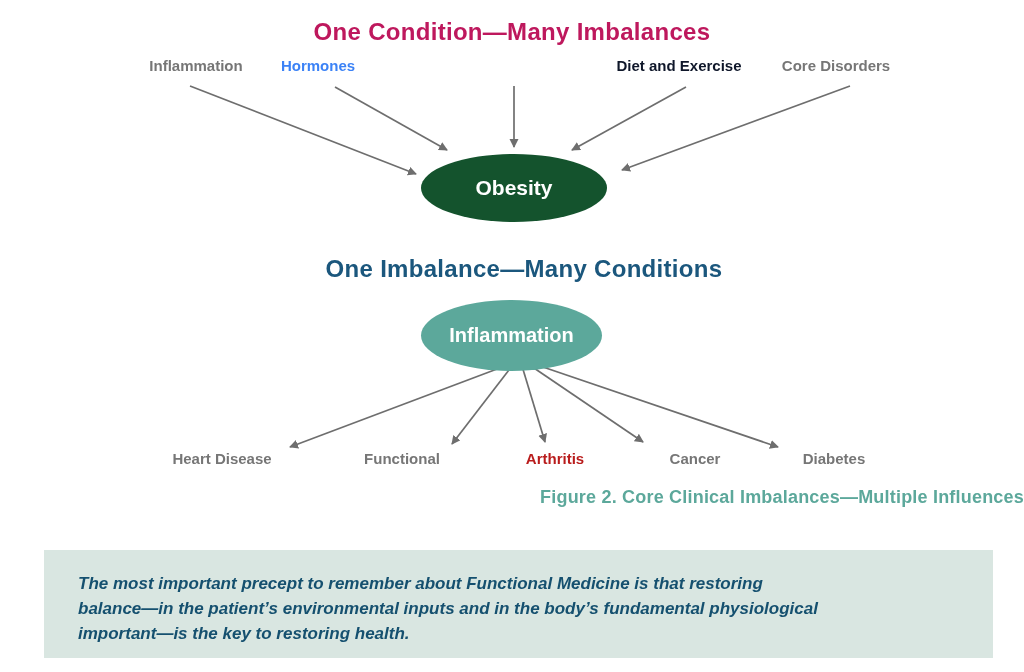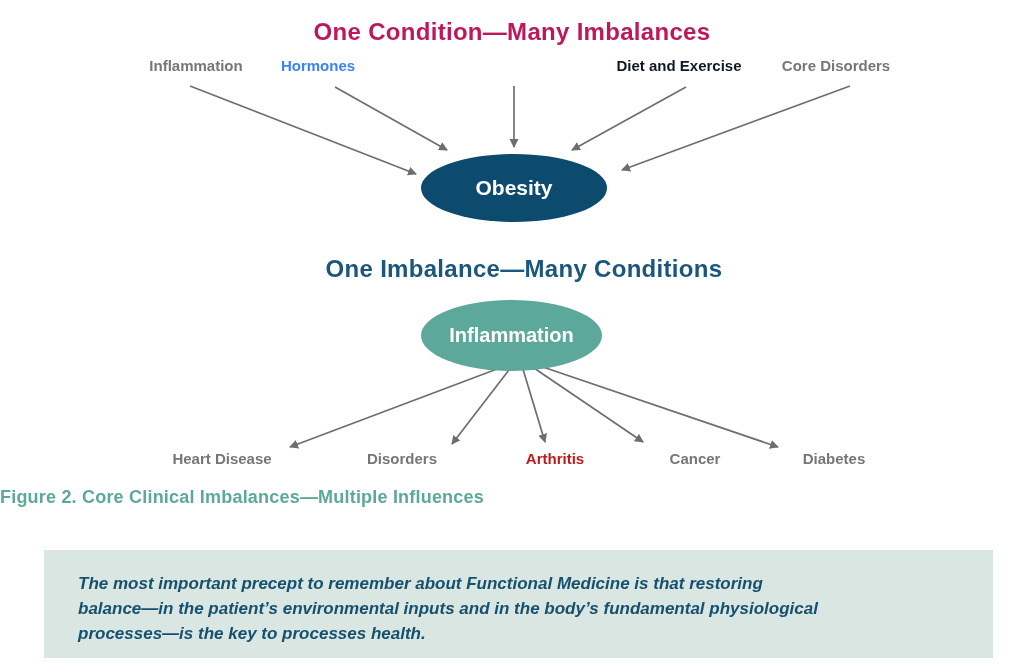--- a/index.html
+++ b/index.html
@@ -54,21 +54,21 @@
   .ellipse-inflammation {
     left: 421px; top: 300px;
     width: 181px; height: 71px;
     font-size: 20px;
   }
   .figure-caption {
     position: absolute;
     top: 487px;
     left: 0;
     width: 100%;
-    text-align: left;
+    text-align: right;
     font-size: 18px;
     font-weight: 700;
     letter-spacing: 0.2px;
   }
   .callout-box {
     position: absolute;
     left: 44px; top: 550px;
     width: 949px; height: 108px;
     box-sizing: border-box;
     padding: 21px 30px 0 34px;
@@ -106,37 +106,37 @@
     <line x1="540" y1="366" x2="778" y2="447" stroke-width="1.7" marker-end="url(#ah)" stroke="#6E6E6E"></line>
   </svg>
 
   <h1 class="diagram-title title-top" style="color: #be185d;">One Condition—Many Imbalances</h1>
 
   <div class="node-label causes-row" style="left: 196px; color: rgb(118, 118, 118);">Inflammation</div>
   <div class="node-label causes-row" style="left: 318px; color: #3b82f6;">Hormones</div>
   <div class="node-label causes-row" style="left: 679px; color: #0f172a;">Diet and Exercise</div>
   <div class="node-label causes-row" style="left: 836px; color: rgb(118, 118, 118);">Core Disorders</div>
 
-  <div class="ellipse ellipse-obesity" style="background: #0c4a6e; color: rgb(255, 255, 255);">
+  <div class="ellipse ellipse-obesity" style="background: #14532d; color: rgb(255, 255, 255);">
     <span>Obesity</span>
   </div>
 
   <h1 class="diagram-title title-bottom" style="color: rgb(27, 87, 125); margin-left: 12px;">One Imbalance—Many Conditions</h1>
 
   <div class="ellipse ellipse-inflammation" style="background: rgb(92, 168, 155); color: rgb(255, 255, 255);">
     <span>Inflammation</span>
   </div>
 
   <div class="node-label conditions-row" style="left: 222px; color: rgb(118, 118, 118);">Heart Disease</div>
-  <div class="node-label conditions-row" style="left: 402px; color: rgb(118, 118, 118);">Disorders</div>
+  <div class="node-label conditions-row" style="left: 402px; color: rgb(118, 118, 118);">Functional</div>
   <div class="node-label conditions-row" style="left: 555px; color: #b91c1c;">Arthritis</div>
   <div class="node-label conditions-row" style="left: 695px; color: rgb(118, 118, 118); text-align: right;">Cancer</div>
   <div class="node-label conditions-row" style="left: 834px; color: rgb(118, 118, 118);">Diabetes</div>
 
   <div class="figure-caption" style="color: rgb(92, 168, 155);">Figure 2. Core Clinical Imbalances—Multiple Influences</div>
 
   <div class="callout-box" style="background: rgb(217, 230, 225); color: rgb(21, 80, 111);">
     <div class="callout-line">The most important precept to remember about Functional Medicine is that restoring</div>
     <div class="callout-line">balance—in the patient’s environmental inputs and in the body’s fundamental physiological</div>
-    <div class="callout-line">processes—is the key to processes health.</div>
+    <div class="callout-line">important—is the key to restoring health.</div>
   </div>
 
 </div>
 
 </body></html>

